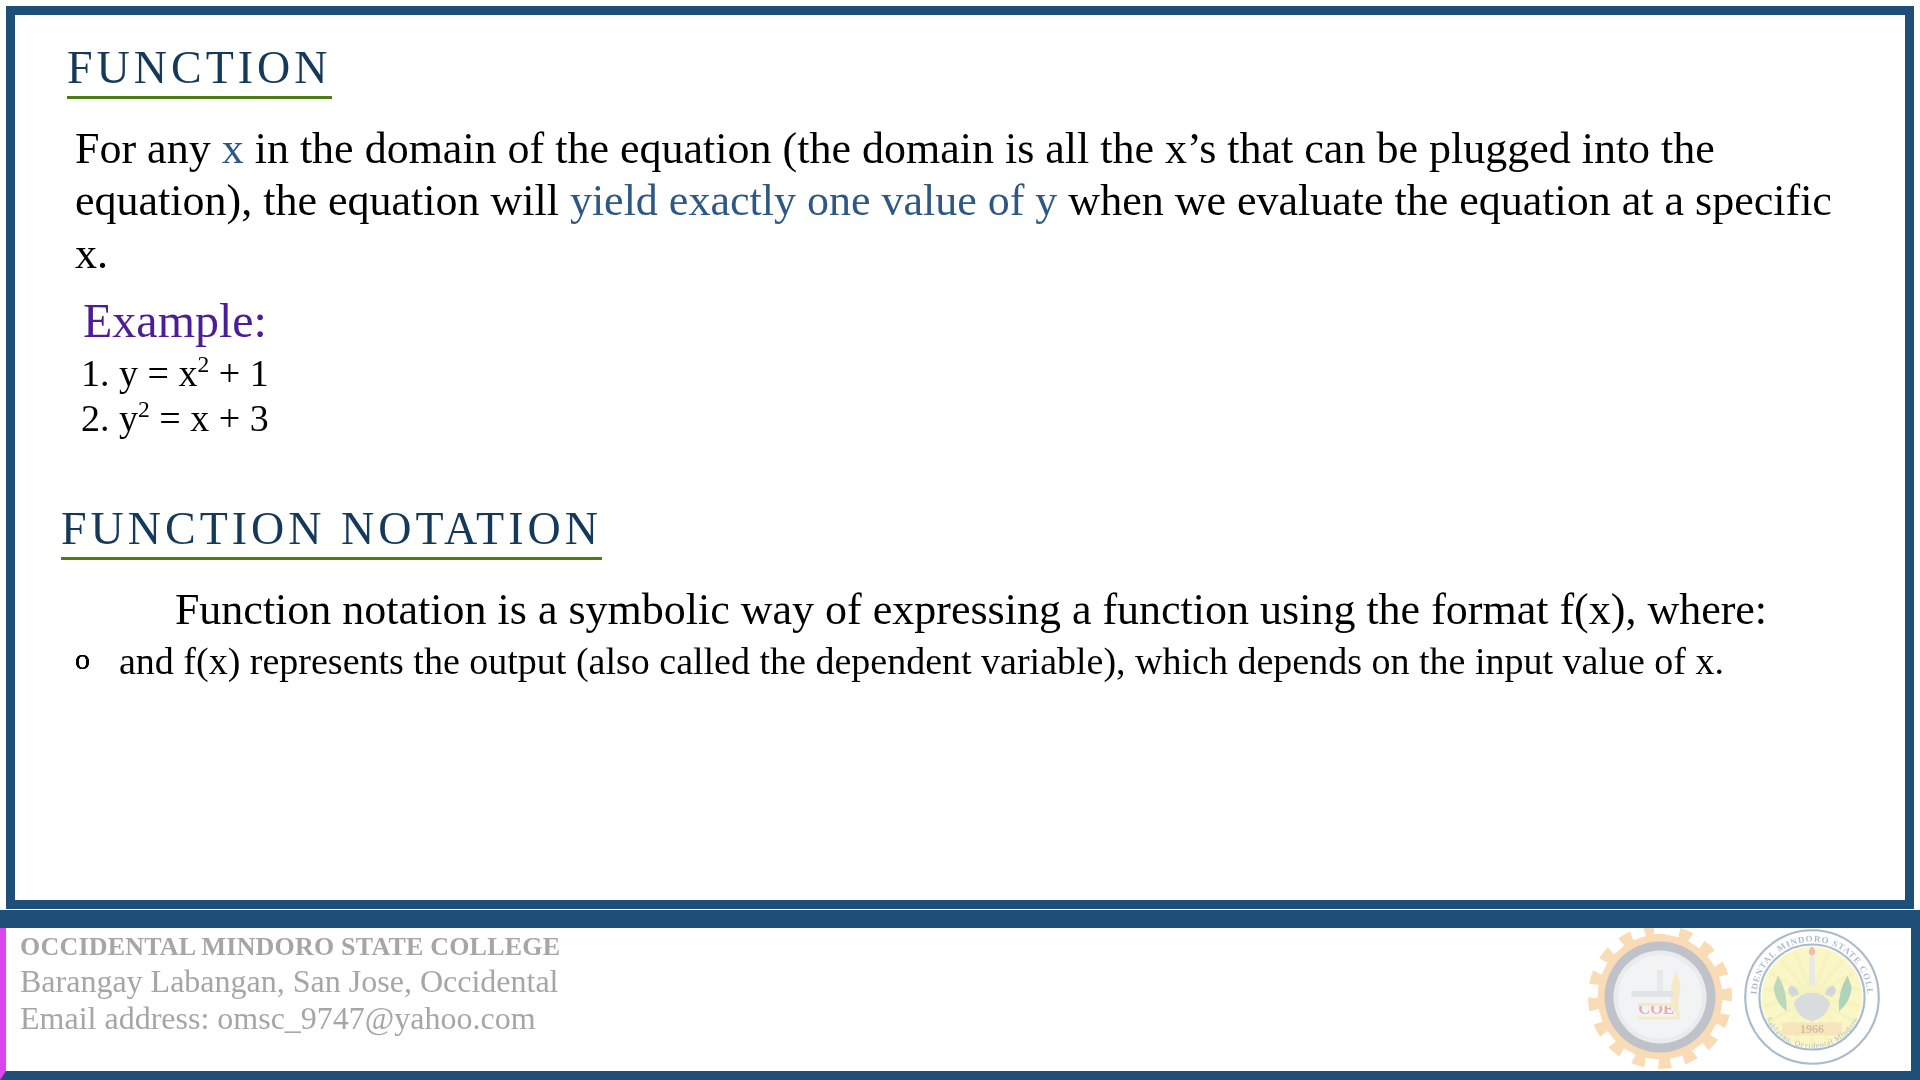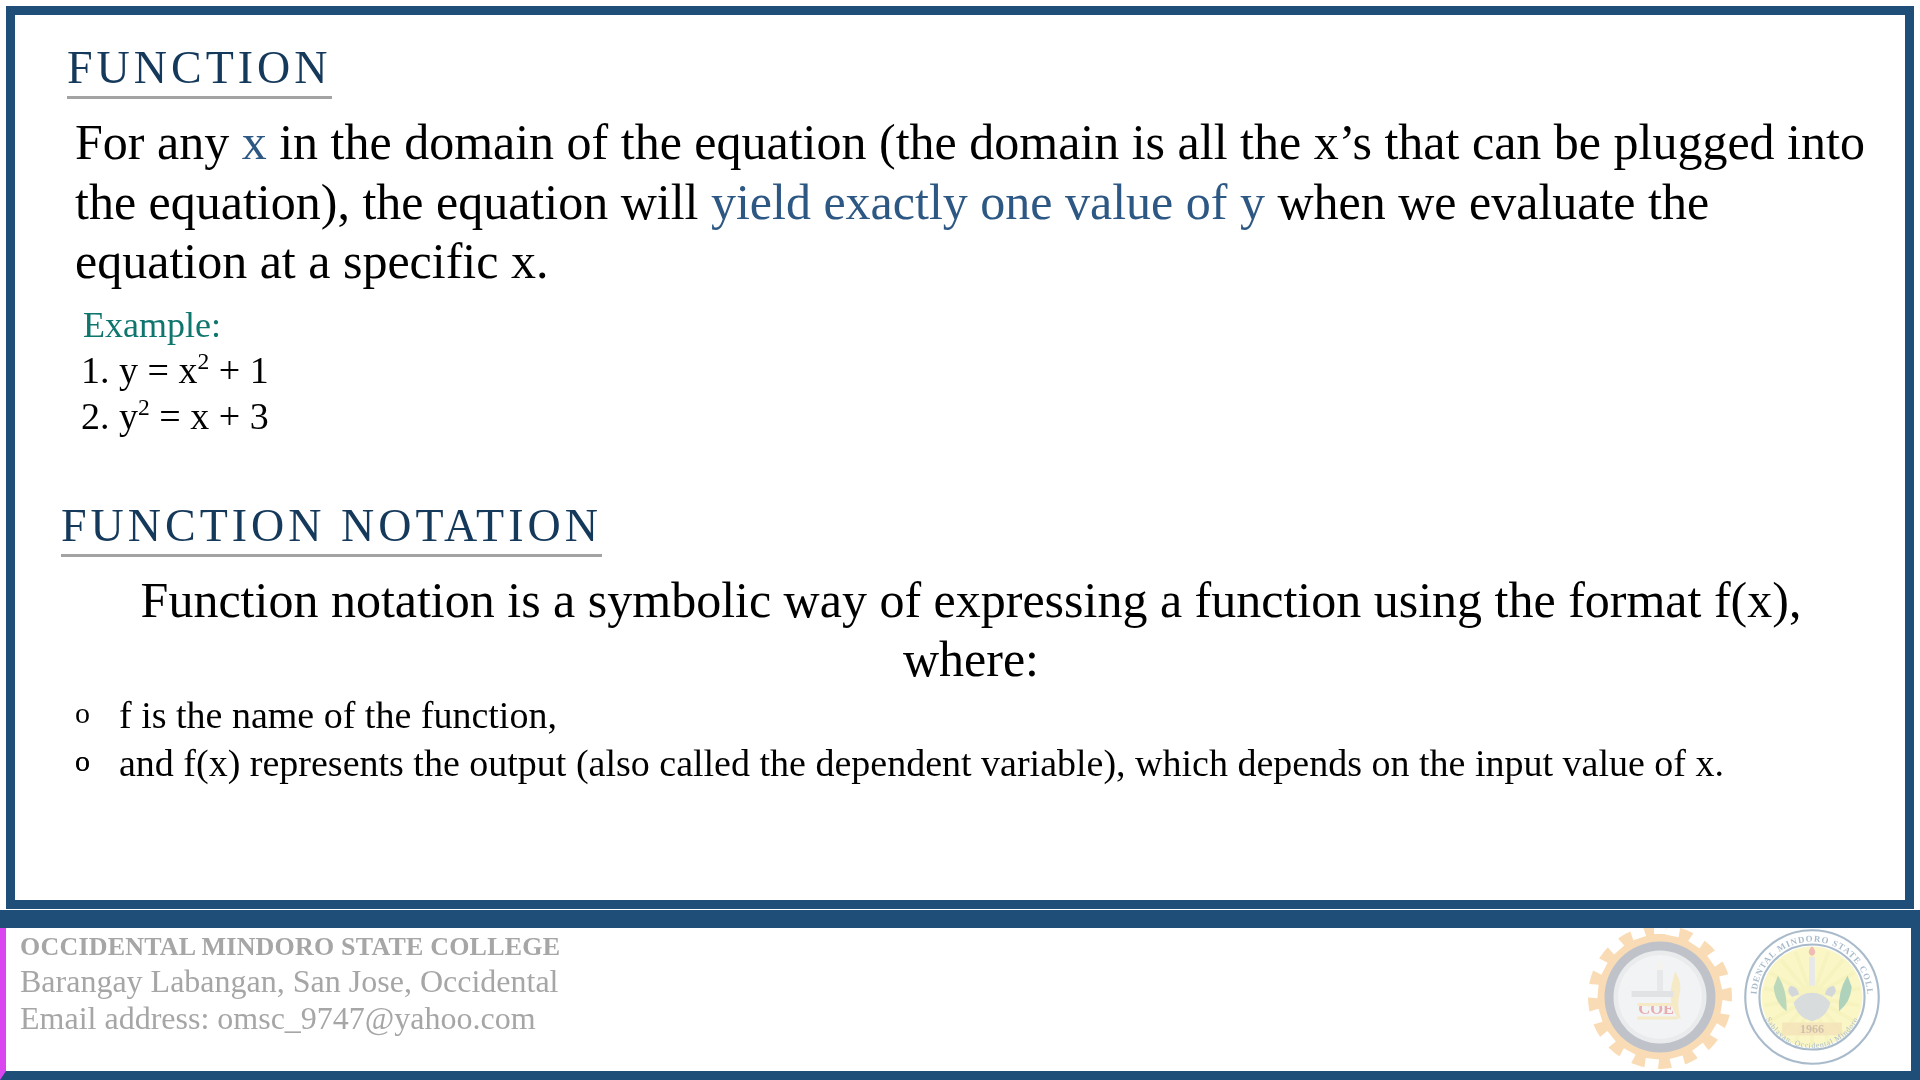--- a/index.html
+++ b/index.html
@@ -41,45 +41,45 @@
     box-sizing: border-box;
   }
 
   
   .section-heading {
     color: #15395b;
     font-size: 46px;
     letter-spacing: 4px;
     line-height: 1.0;
     display: inline-block;
-    border-bottom: 3px solid #a3a3a3;
+    border-bottom: 3px solid #4d7c0f;
     padding-bottom: 5px;
-    margin: 0 0 6px 14px;
+    margin: 0 0 16px 14px;
     font-weight: normal;
     white-space: nowrap;
   }
   .heading-wrap { display: block; }
 
   #heading-notation-wrap { margin-top: 64px; }
   #heading-notation { margin-left: 8px; letter-spacing: 4px; }
 
   
   .body-par {
     color: #000000;
-    font-size: 50px;
+    font-size: 44px;
     line-height: 1.19;
     margin: 8px 0 0 0;
     padding-left: 22px;
     max-width: 1810px;
   }
   .blue { color: #2e5884; }
 
   .example-label {
-    color: #0f766e;
-    font-size: 36px;
+    color: #4c1d95;
+    font-size: 48px;
     line-height: 1.19;
     margin: 12px 0 0 0;
     padding-left: 30px;
   }
 
   
   ol.num-list {
     margin: 2px 0 0 0;
     padding-left: 0;
     list-style: none;
@@ -199,21 +199,21 @@
         <li><span class="marker">2.</span><span>y</span><sup>2</sup><span> = x + 3</span></li>
       </ol>
 
       <div class="heading-wrap" id="heading-notation-wrap">
         <span class="section-heading" id="heading-notation">FUNCTION NOTATION</span>
       </div>
 
       <p class="body-par" style="padding-left:18px;text-align:center;">Function notation is a symbolic way of expressing a function using the format f(x), where:</p>
 
       <ul class="circ-list">
-        <li><span class="marker">o</span><span>f is the name of the function,</span></li>
+        <li><span class="marker">o</span></li>
         <li><span class="marker">o</span></li>
         <li><span class="marker">o</span><span>and f(x) represents the output (also called the dependent variable), which depends on the input value of x.</span></li>
       </ul>
 
     </div>
   </div>
 
   <div class="footer-band"></div>
 
   <div class="footer">

